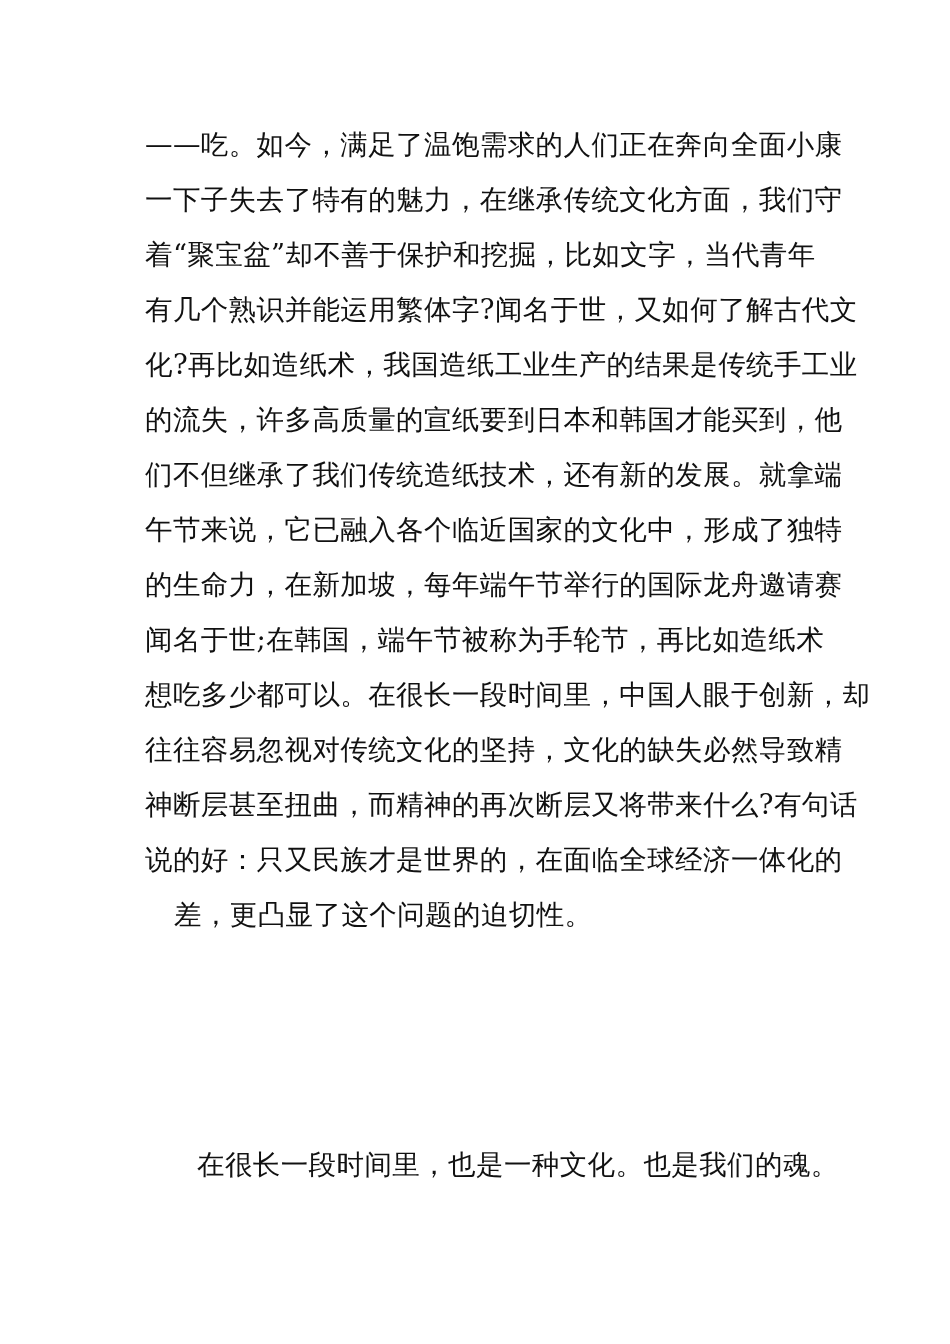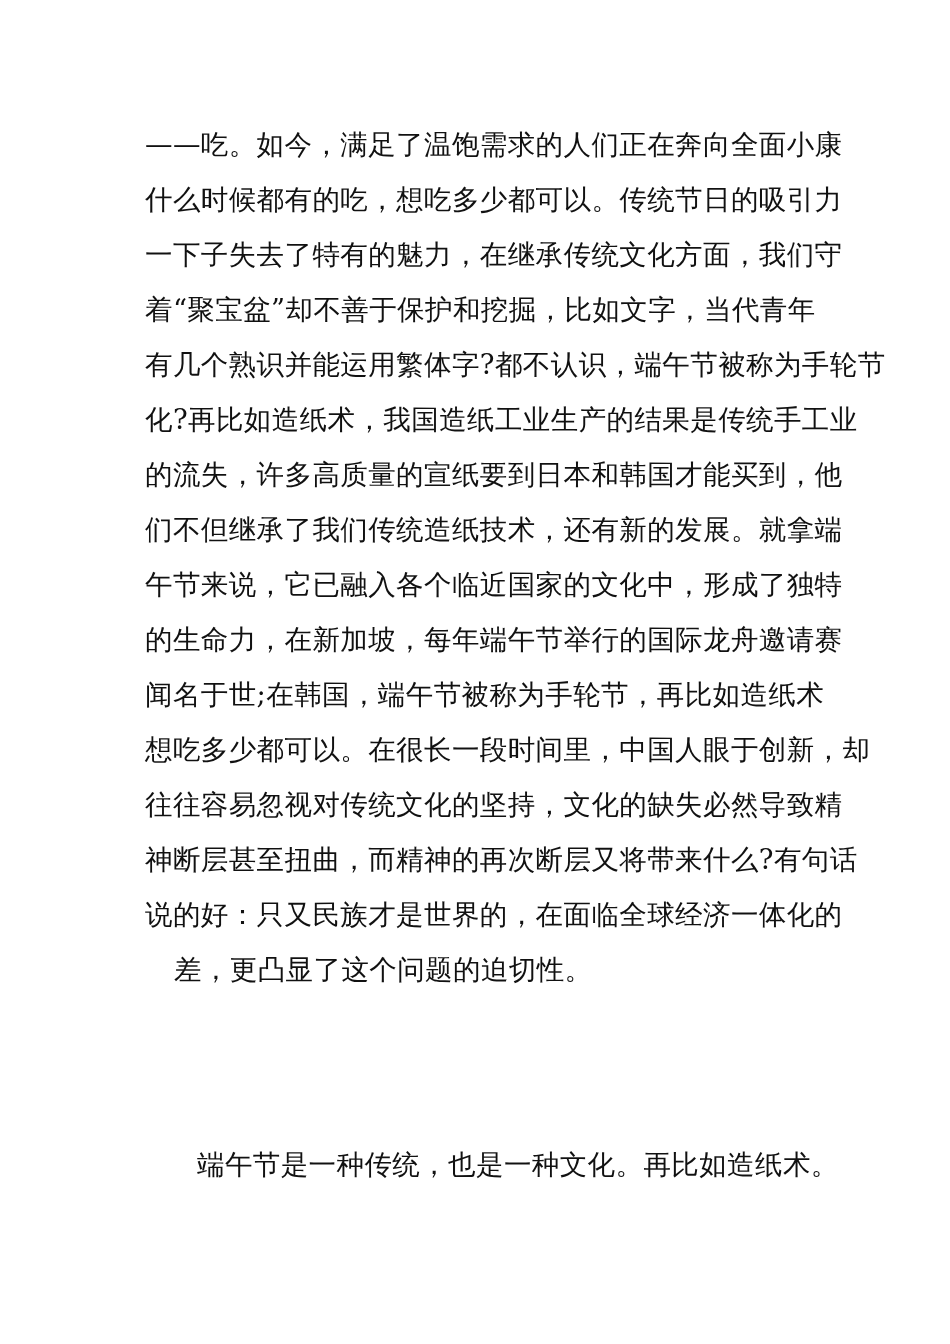--- a/index.html
+++ b/index.html
@@ -56,34 +56,33 @@
       text-align-last: left;
     }
   </style>
 </head>
 <body>
 
 <div class="page">
 
   <div class="body-text">
     <span class="line">——吃。如今，满足了温饱需求的人们正在奔向全面小康</span>
-    <span class="line">什么时候都有的吃，想吃多少都可以。传统节日的吸引力</span>
     <span class="line">一下子失去了特有的魅力，在继承传统文化方面，我们守</span>
     <span class="line">着“聚宝盆”却不善于保护和挖掘，比如文字，当代青年</span>
-    <span class="line">有几个熟识并能运用繁体字?都不认识，端午节被称为手轮节</span>
+    <span class="line">有几个熟识并能运用繁体字?闻名于世，又如何了解古代文</span>
     <span class="line">化?再比如造纸术，我国造纸工业生产的结果是传统手工业</span>
     <span class="line">的流失，许多高质量的宣纸要到日本和韩国才能买到，他</span>
     <span class="line">们不但继承了我们传统造纸技术，还有新的发展。就拿端</span>
     <span class="line">午节来说，它已融入各个临近国家的文化中，形成了独特</span>
     <span class="line">的生命力，在新加坡，每年端午节举行的国际龙舟邀请赛</span>
     <span class="line">闻名于世;在韩国，端午节被称为手轮节，再比如造纸术</span>
     <span class="line">想吃多少都可以。在很长一段时间里，中国人眼于创新，却</span>
     <span class="line">往往容易忽视对传统文化的坚持，文化的缺失必然导致精</span>
     <span class="line">神断层甚至扭曲，而精神的再次断层又将带来什么?有句话</span>
     <span class="line">说的好：只又民族才是世界的，在面临全球经济一体化的</span>
     <span class="line last-line">差，更凸显了这个问题的迫切性。</span>
   </div>
 
   <div class="para2">
-    <span class="line">端午节是一种传统，也是一种文化。再比如造纸术。</span>
+    <span class="line">在很长一段时间里，也是一种文化。也是我们的魂。</span>
   </div>
 
 </div>
 
 </body></html>

